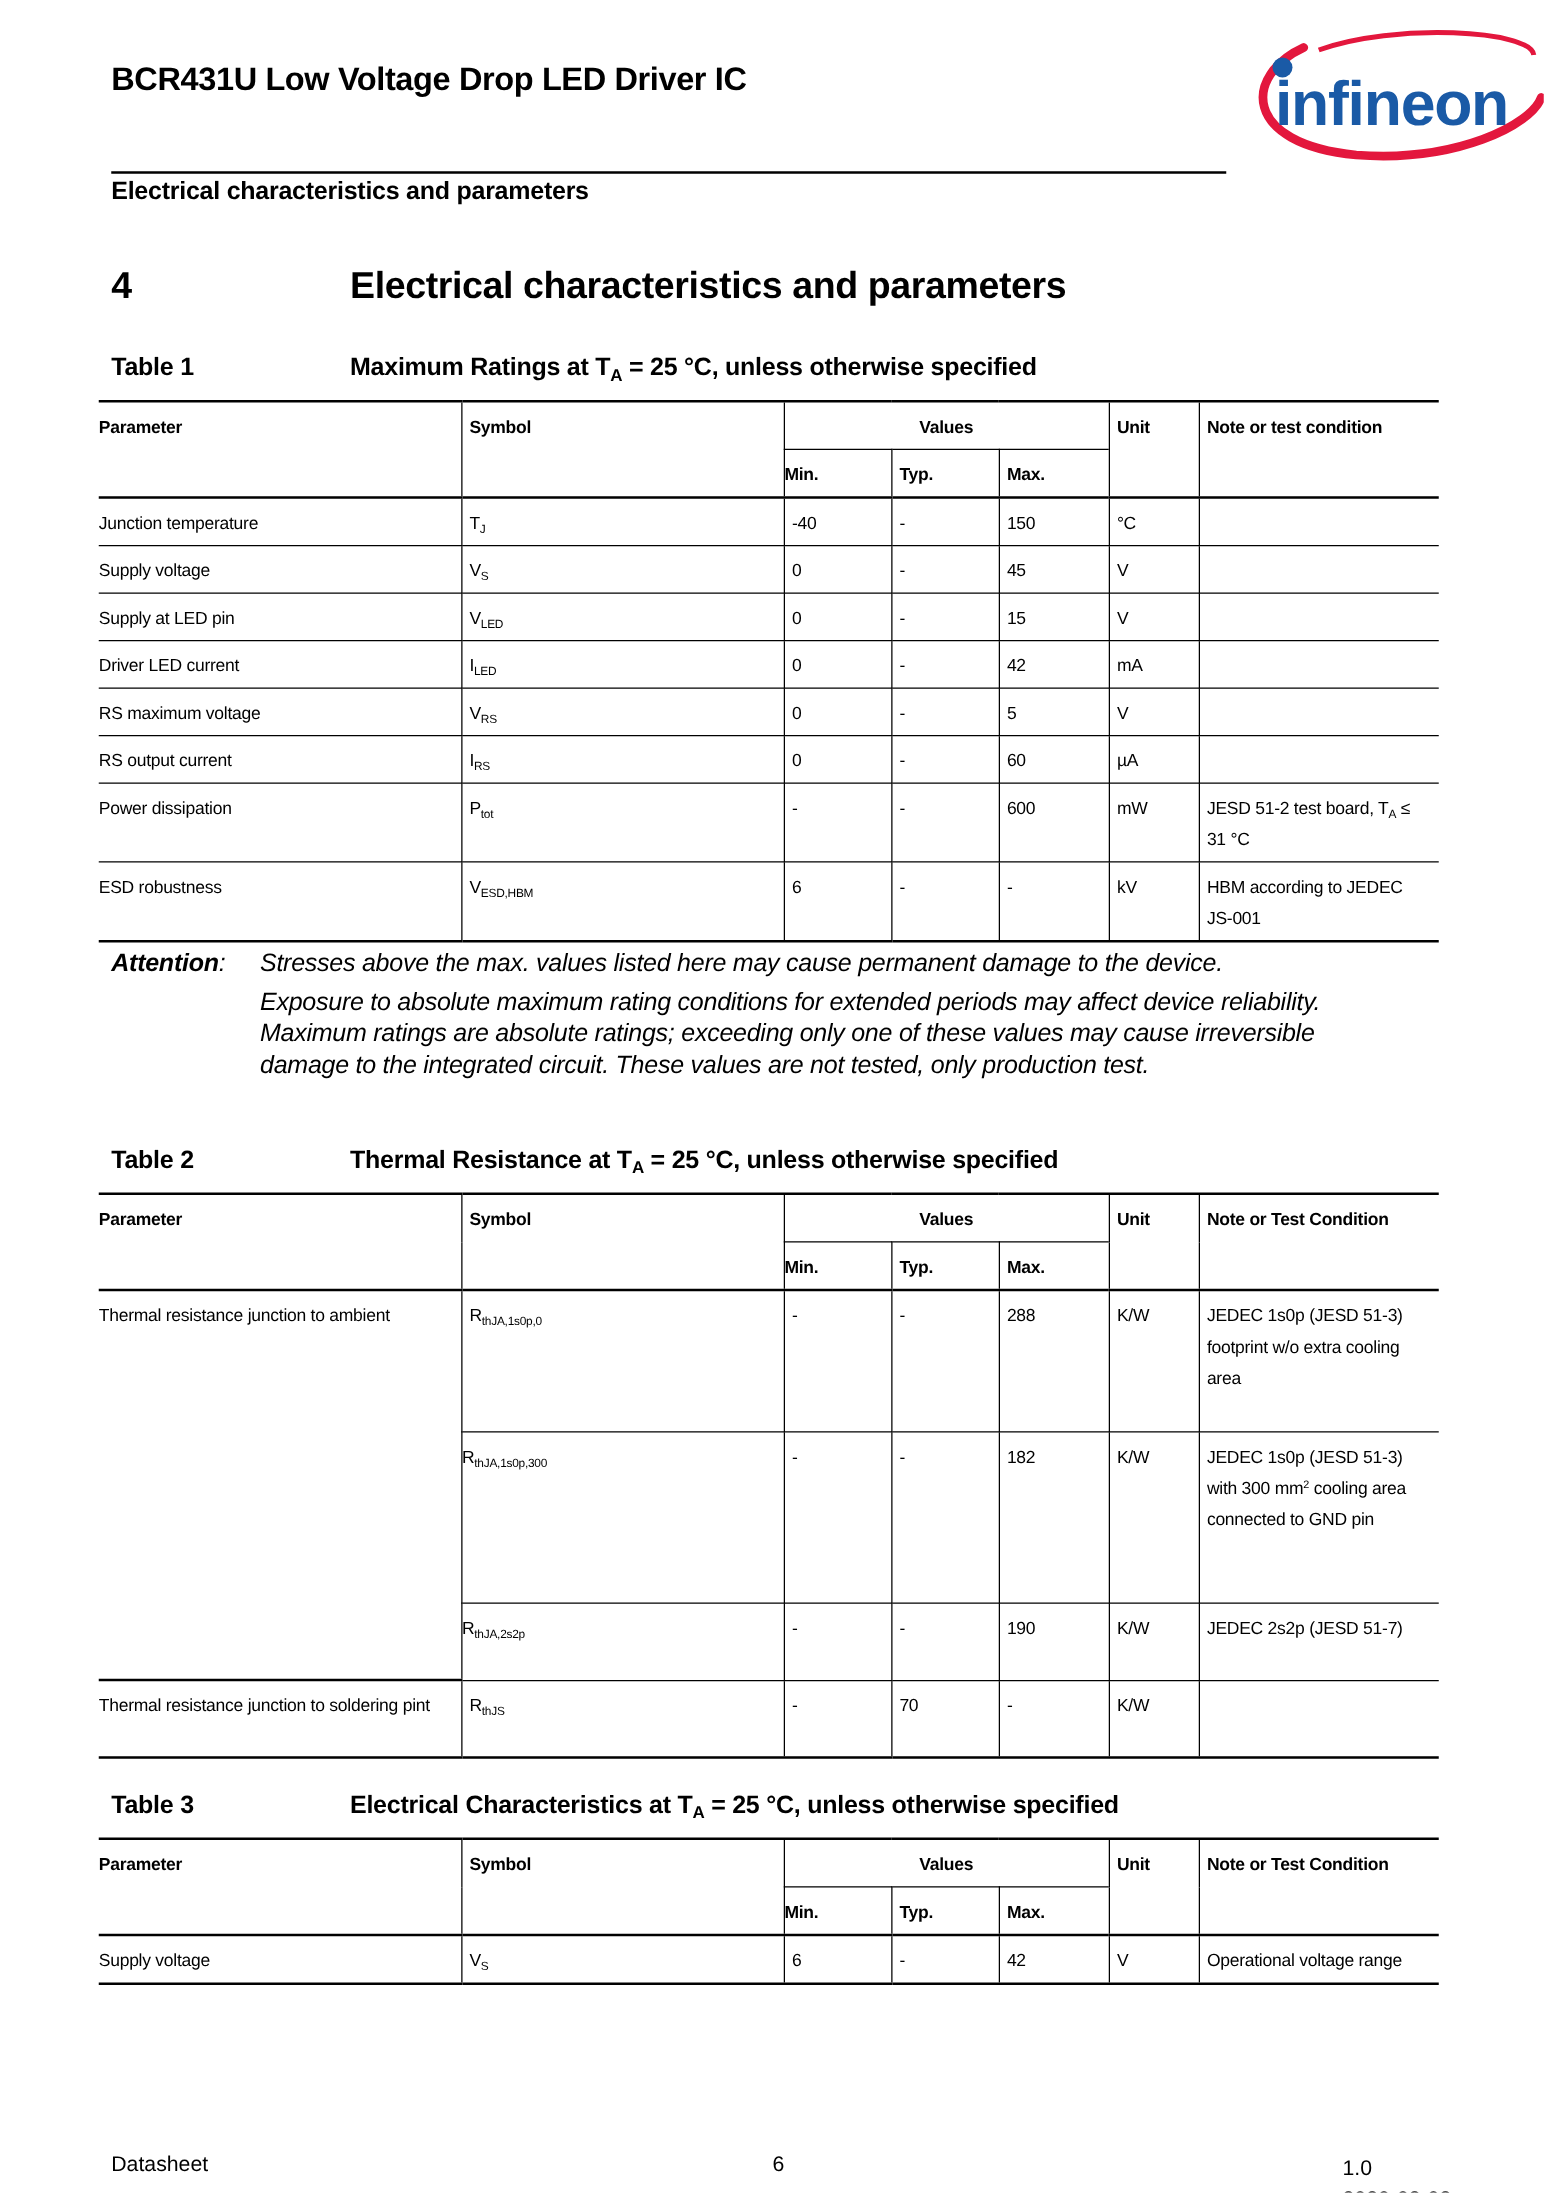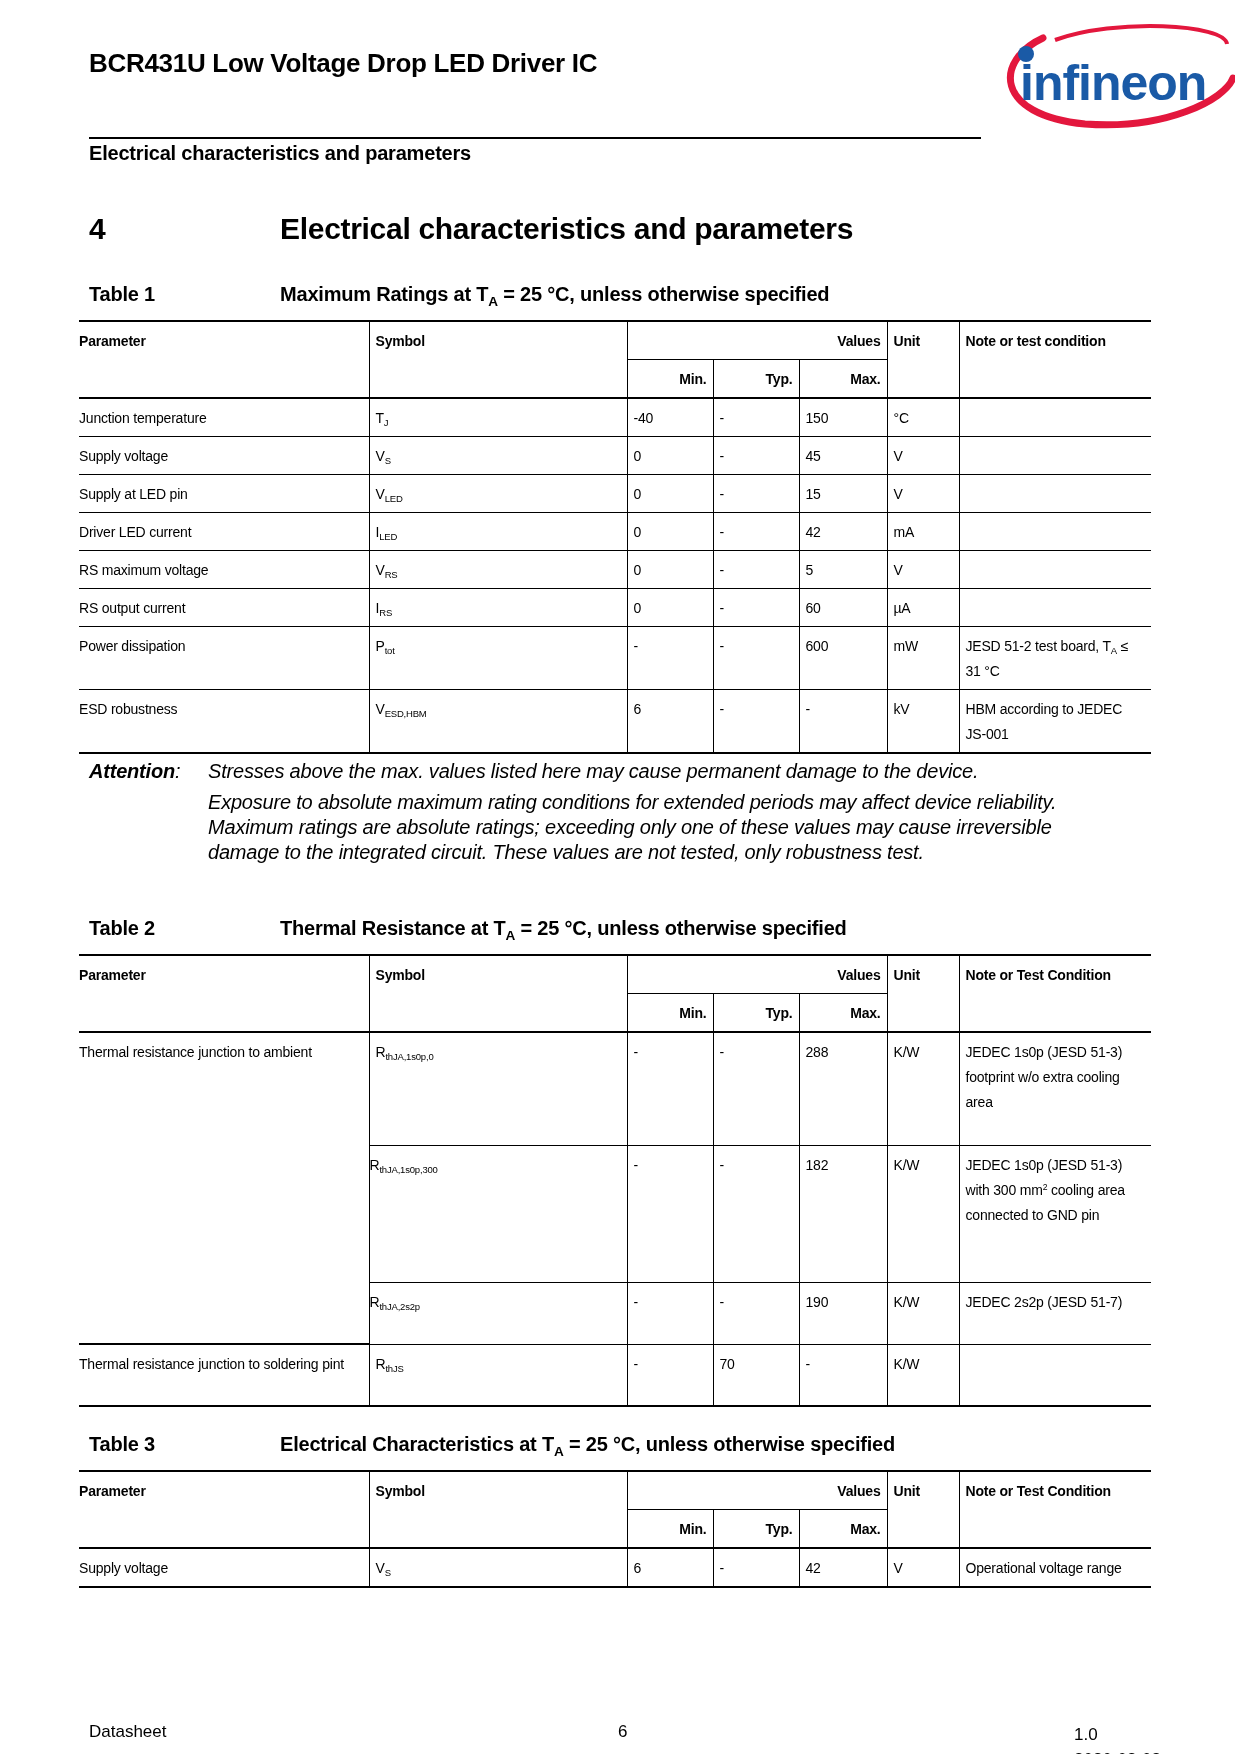--- a/index.html
+++ b/index.html
@@ -26,22 +26,22 @@
     border-collapse: collapse; font-size: 14px; letter-spacing: -0.2px;
   }
   table.spec th, table.spec td {
     border-left: 1px solid #000; border-right: 1px solid #000;
     text-align: left; vertical-align: top; padding: 7px 6px 5px 6px; line-height: 25px;
   }
   table.spec th:first-child, table.spec td:first-child { border-left: none; padding-left: 0; }
   table.spec th:last-child, table.spec td:last-child { border-right: none; }
   table.spec thead tr.h1 th { border-top: 2px solid #000; }
   table.spec thead th { font-weight: bold; }
-  table.spec thead tr.h2 th { border-top: 1px solid #000; text-align: right; }
-  table.spec th.values { text-align: right; }
+  table.spec thead tr.h2 th { border-top: 1px solid #000; text-align: left; }
+  table.spec th.values { text-align: center; }
   table.spec thead tr.h2 th, table.spec thead tr.h1 th[rowspan] { border-bottom: 2px solid #000; }
   table.spec tbody td { border-bottom: 1px solid #000; }
   table.spec tbody tr:last-child td { border-bottom: 2px solid #000; }
   table.spec td.rowspan-bottom { border-bottom: 2px solid #000; }
 
   col.c-param { width: 290px; }
   col.c-sym { width: 258px; }
   col.c-min { width: 86px; }
   col.c-typ { width: 86px; }
   col.c-max { width: 88px; }
@@ -178,21 +178,21 @@
       <td>HBM according to JEDEC JS-001</td>
     </tr>
   </tbody>
 </table>
 
 <div class="abs attention">
   <span class="att-label"><span>Attention</span><span style="font-weight:normal">:</span></span>
   <span class="att-line" style="top:0px;">Stresses above the max. values listed here may cause permanent damage to the device.</span>
   <span class="att-line" style="top:31px;">Exposure to absolute maximum rating conditions for extended periods may affect device reliability.</span>
   <span class="att-line" style="top:56px;">Maximum ratings are absolute ratings; exceeding only one of these values may cause irreversible</span>
-  <span class="att-line" style="top:81px;">damage to the integrated circuit. These values are not tested, only robustness test.</span>
+  <span class="att-line" style="top:81px;">damage to the integrated circuit. These values are not tested, only production test.</span>
 </div>
 
 <div class="table-caption" style="top:917px;">
   <span class="cap-num">Table 2</span>
   <span class="cap-text"><span>Thermal Resistance at T</span><sub>A</sub><span> = 25 °C, unless otherwise specified</span></span>
 </div>
 
 <table class="spec" style="top:954px;">
   <colgroup>
       <col class="c-param">

